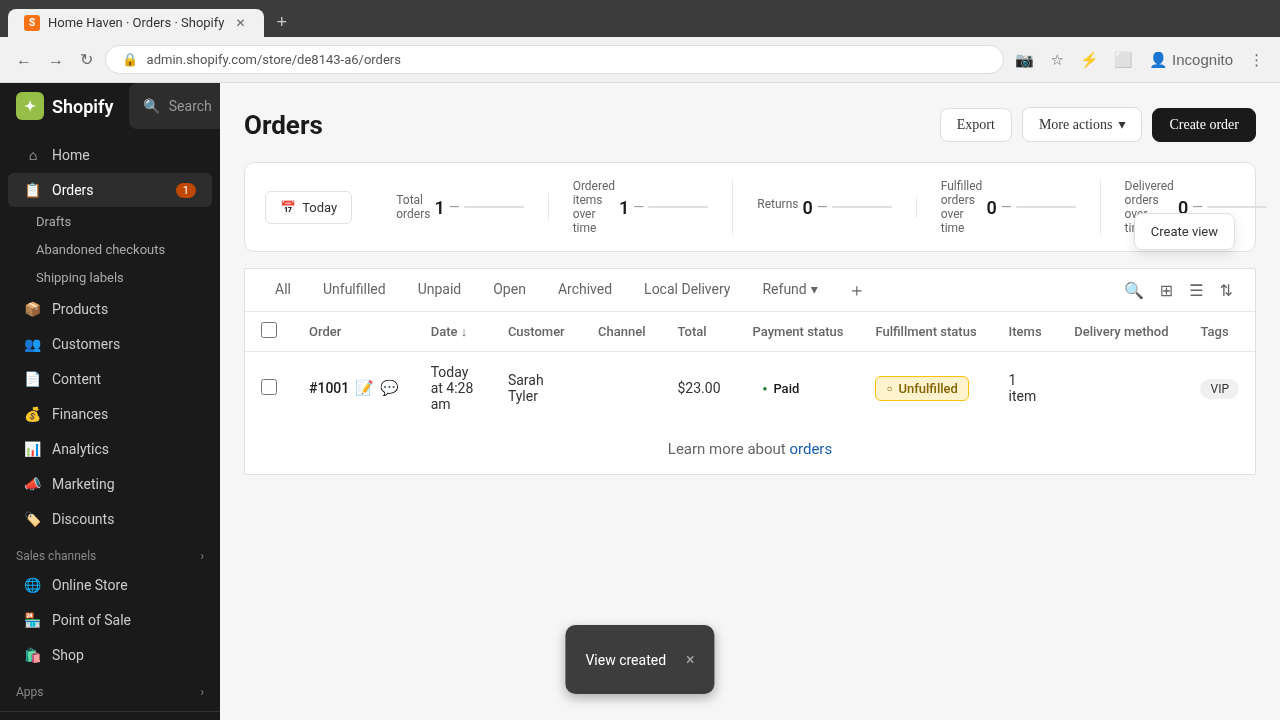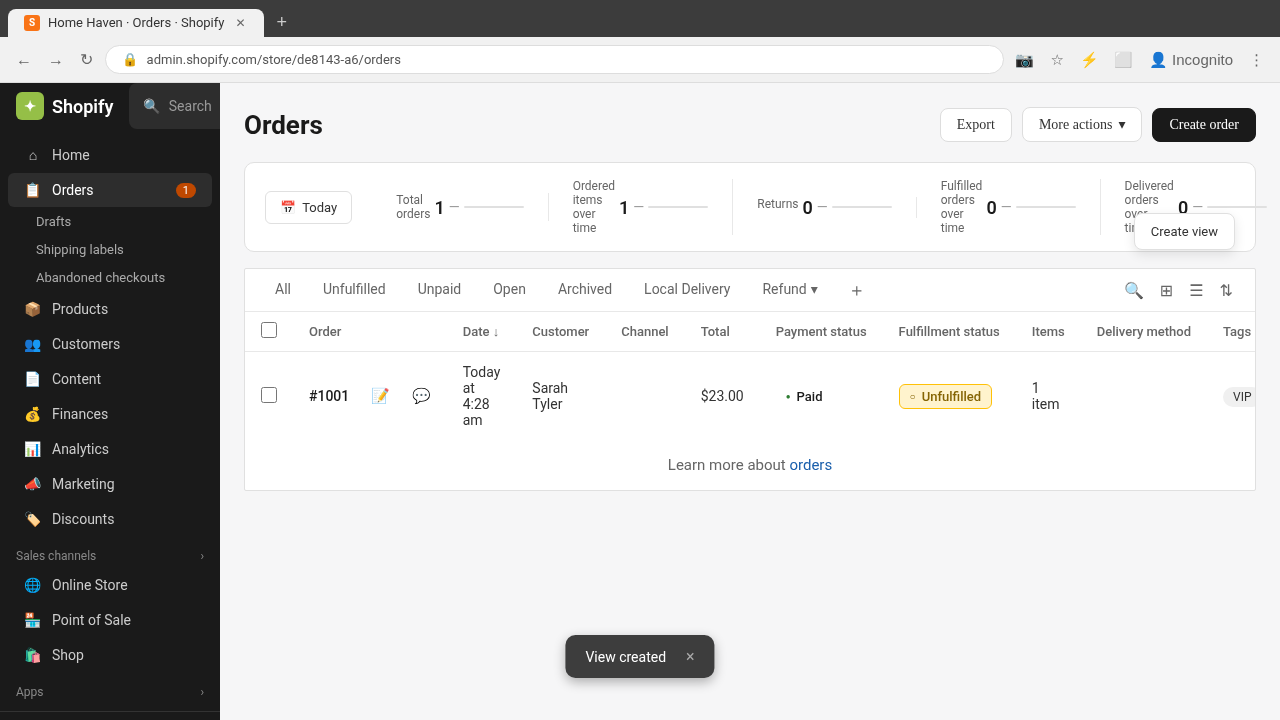--- a/index.html
+++ b/index.html
@@ -78,21 +78,21 @@
     .status-paid { color: #1a1a1a; }
     .status-paid::before { content: '●'; color: #2e7d32; font-size: 8px; }
     .status-unfulfilled { background: #fff3cd; color: #856404; border: 1px solid #ffc107; }
     .status-unfulfilled::before { content: '○'; font-size: 10px; }
     .tag-badge { background: #f0f0f0; padding: 3px 10px; border-radius: 12px; font-size: 12px; color: #333; }
     .action-icon { color: #666; cursor: pointer; font-size: 15px; }
     .learn-more { text-align: center; padding: 16px; font-size: 15px; color: #666; }
     .learn-more a { color: #1a5fac; text-decoration: none; }
 
     
-    .toast { position: fixed; bottom: 42px; left: 50%; transform: translateX(-50%); background: #3d3d3d; color: white; padding: 12px 20px; border-radius: 10px; font-size: 14px; display: flex; align-items: center; gap: 20px; z-index: 100; box-shadow: 0 4px 12px rgba(0,0,0,0.3); }
+    .toast { position: fixed; bottom: 26px; left: 50%; transform: translateX(-50%); background: #3d3d3d; color: white; padding: 25px 20px; border-radius: 10px; font-size: 14px; display: flex; align-items: center; gap: 20px; z-index: 100; box-shadow: 0 4px 12px rgba(0,0,0,0.3); }
     .toast-close { cursor: pointer; color: #aaa; font-size: 16px; }
 
     
     .shopify-topbar { background: #1a1a1a; display: flex; align-items: center; padding: 0 16px; height: 56px; gap: 16px; }
     .search-bar { flex: 1; max-width: 500px; background: #2d2d2d; border-radius: 8px; padding: 8px 14px; display: flex; align-items: center; gap: 8px; color: #999; font-size: 14px; cursor: pointer; margin: 0 auto; }
     .search-shortcut { background: #3d3d3d; border-radius: 4px; padding: 2px 6px; font-size: 11px; color: #aaa; margin-left: auto; }
   </style>
 </head>
 <body>
 
@@ -148,24 +148,24 @@
       </div>
       <div class="nav-item active">
         <span class="icon">📋</span>
         <span>Orders</span>
         <span class="badge">1</span>
       </div>
       <div class="nav-sub-item">
         <span>Drafts</span>
       </div>
       <div class="nav-sub-item">
+        <span>Abandoned checkouts</span>
+      </div>
+      <div class="nav-sub-item">
         <span>Shipping labels</span>
-      </div>
-      <div class="nav-sub-item">
-        <span>Abandoned checkouts</span>
       </div>
       <div class="nav-item">
         <span class="icon">📦</span>
         <span>Products</span>
       </div>
       <div class="nav-item">
         <span class="icon">👥</span>
         <span>Customers</span>
       </div>
       <div class="nav-item">
@@ -328,21 +328,21 @@
             <th><span>Fulfillment status</span></th>
             <th><span>Items</span></th>
             <th><span>Delivery method</span></th>
             <th><span>Tags</span></th>
           </tr>
         </thead>
         <tbody>
           <tr class="table-row">
             <td><input type="checkbox" class="checkbox" style=""></td>
             <td>
-              <div style="display: flex; align-items: center; gap: 22px;">
+              <div style="display: flex; align-items: center; gap: 6px;">
                 <a class="order-link">#1001</a>
                 <span class="action-icon">📝</span>
                 <span class="action-icon">💬</span>
               </div>
             </td>
             <td>Today at 4:28 am</td>
             <td>Sarah Tyler</td>
             <td></td>
             <td>$23.00</td>
             <td>

